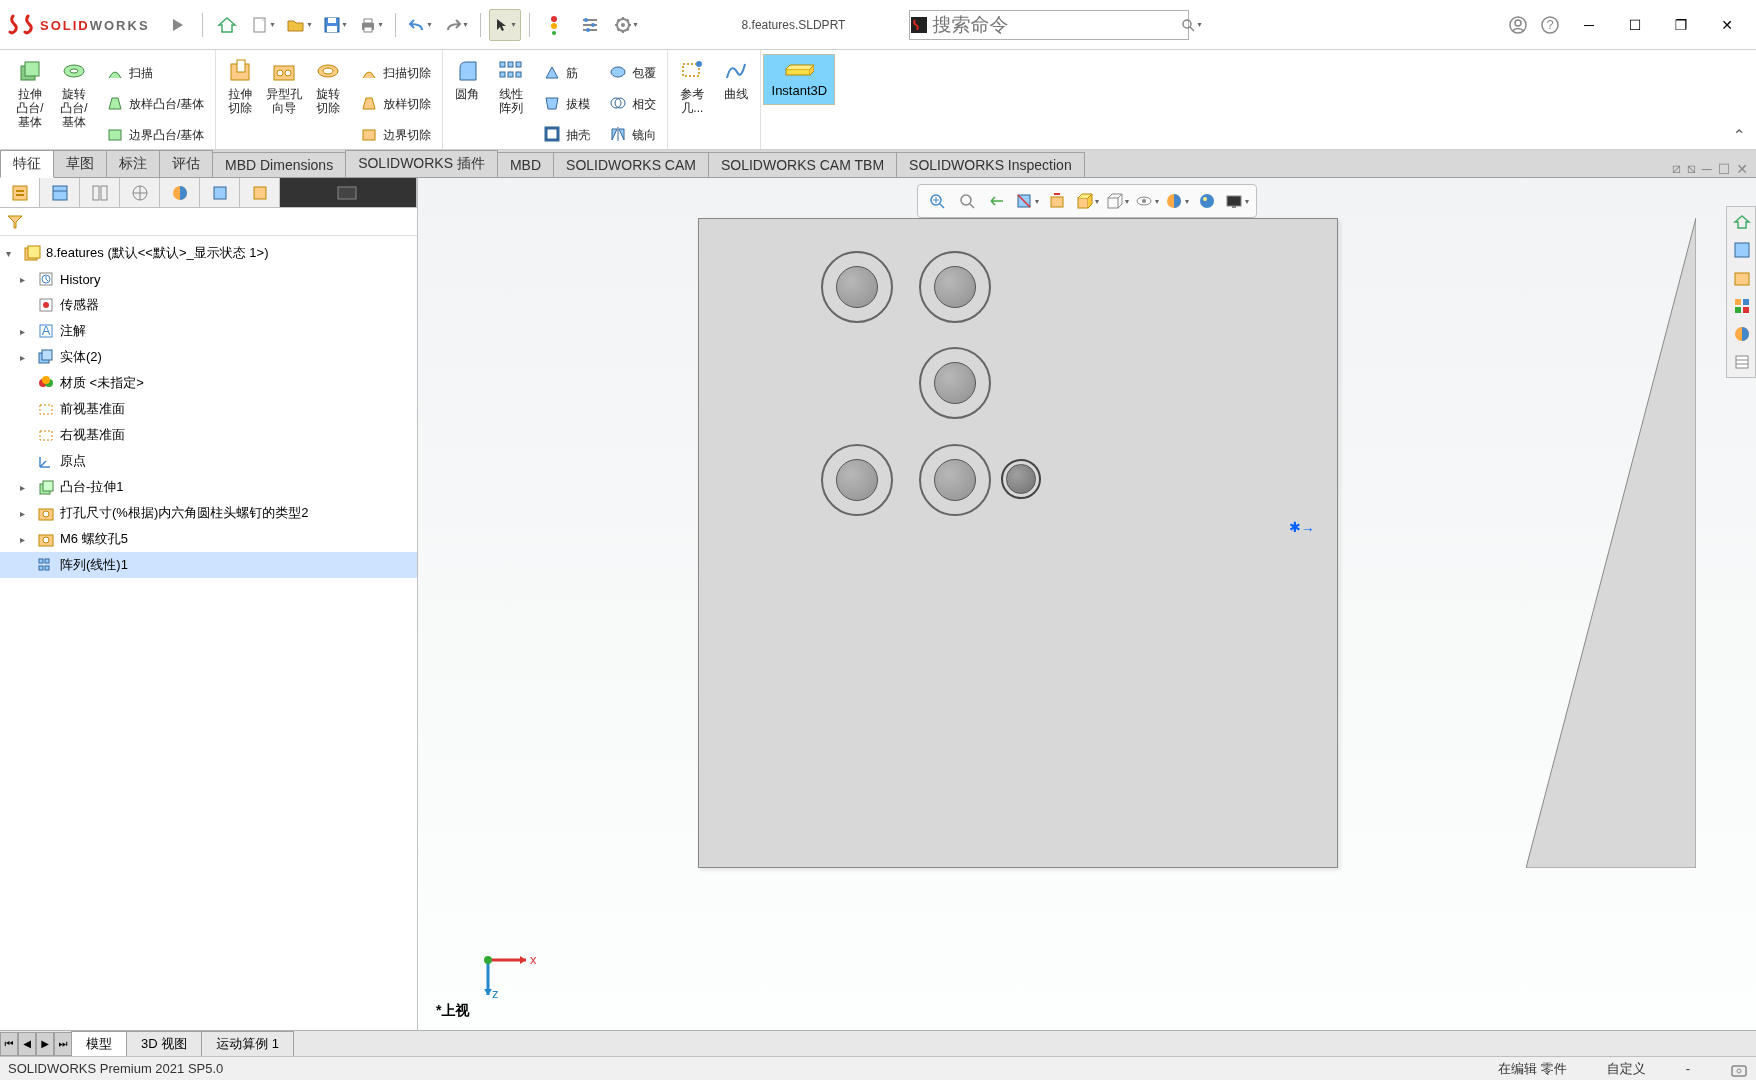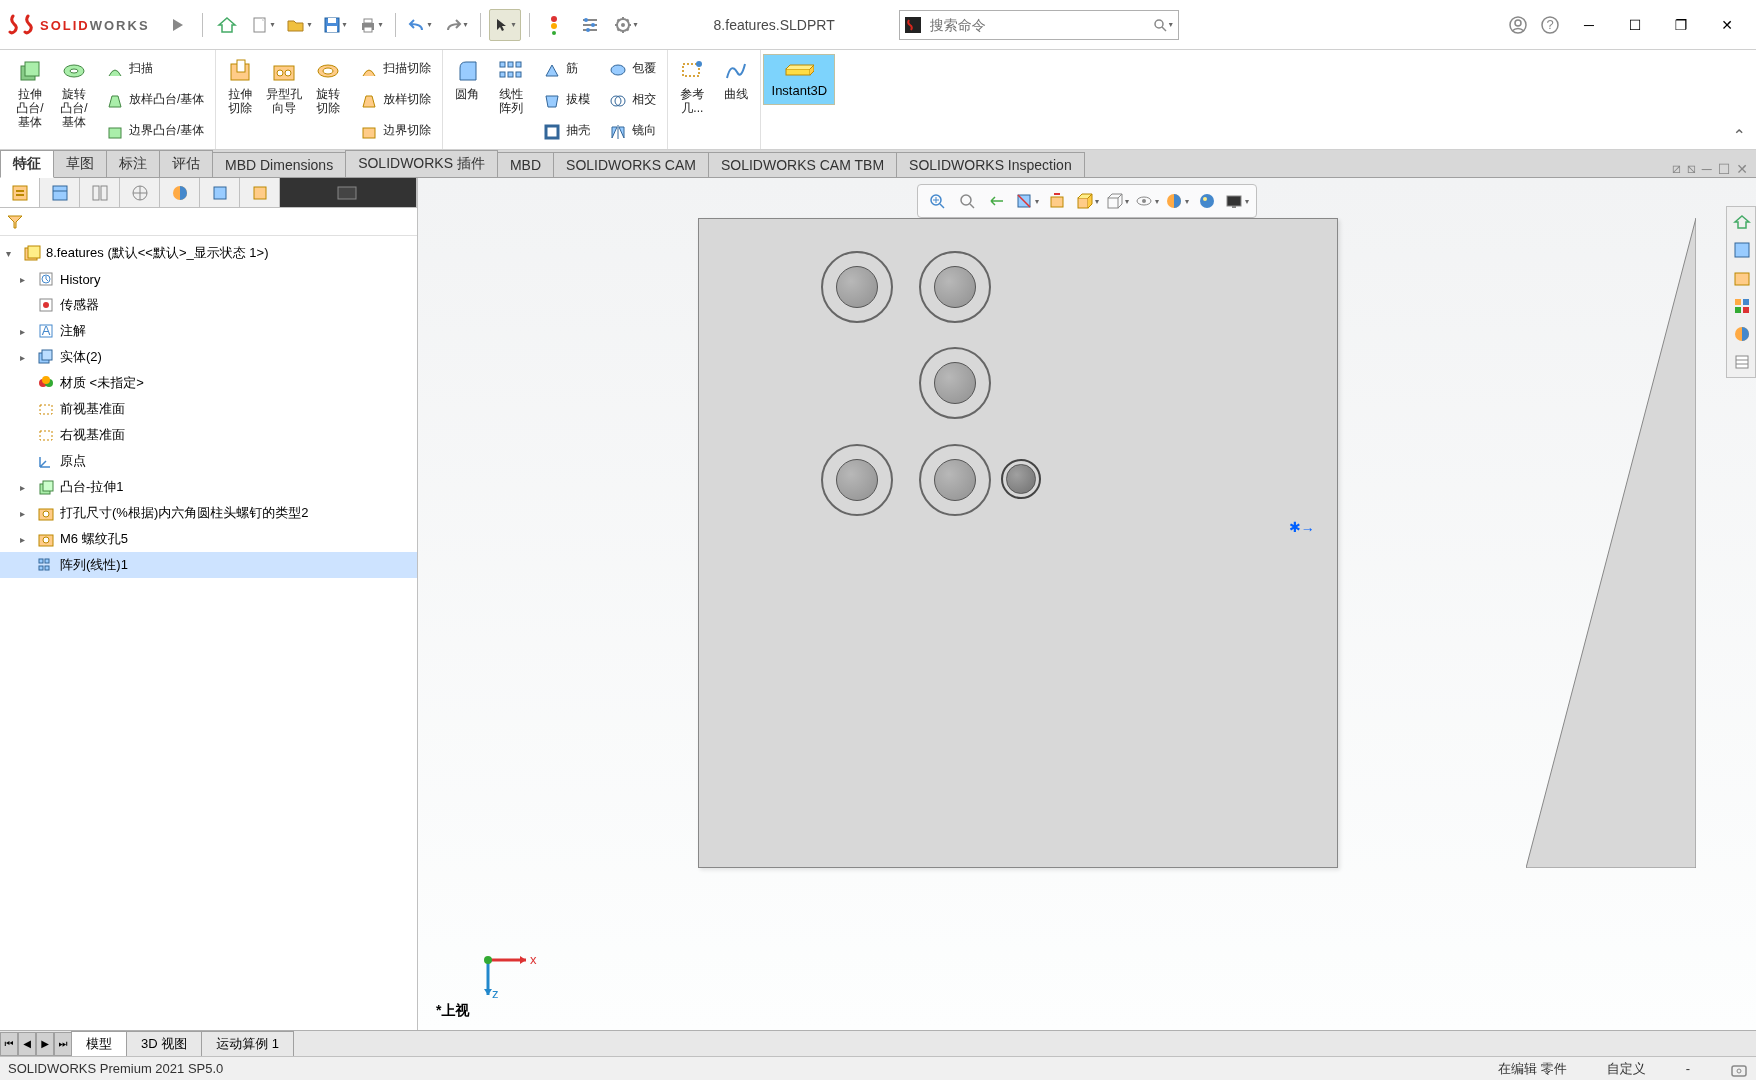--- a/index.html
+++ b/index.html
@@ -4,43 +4,43 @@
 <style>
 *{box-sizing:border-box;margin:0;padding:0;font-family:"Microsoft YaHei","Segoe UI",Arial,sans-serif;font-size:13px;user-select:none}
 body{background:#fff;width:1756px;height:1080px;overflow:hidden;display:flex;flex-direction:column}
 .titlebar{height:50px;background:#fff;border-bottom:1px solid #d0d0d0;display:flex;align-items:center;padding:16px 6px;gap:4px}
 .logo{display:flex;align-items:center;gap:4px;margin-right:8px}
 .logo-icon{width:30px;height:30px;display:flex;align-items:center;justify-content:center;color:#d9261c;font-size:22px;font-weight:bold;font-style:italic}
 .logo-text{font-weight:bold;color:#d9261c;font-size:15px;letter-spacing:2px}
 .logo-text .works{color:#6b6b6b}
 .tb-btn{width:32px;height:32px;display:flex;align-items:center;justify-content:center;border:1px solid transparent;border-radius:2px;cursor:pointer}
 .tb-sep{width:1px;height:24px;background:#c0c0c0;margin:0 4px}
-.doc-title{flex:0 0 auto;margin-left:68px;color:#4a4a4a;font-size:14px}
+.doc-title{flex:0 0 auto;margin-left:96px;color:#4a4a4a;font-size:12px}
 .search-box{display:flex;align-items:center;margin-left:60px;border:1px solid #b0b0b0;height:30px;width:280px;background:#fff}
 .search-box .sicon{width:26px;height:26px;display:flex;align-items:center;justify-content:center;color:#d9261c}
-.search-box input{border:none;outline:none;flex:1;font-size:14px;padding:2px 4px;color:#3b82f6}
+.search-box input{border:none;outline:none;flex:1;font-size:19px;padding:2px 4px;color:#3b82f6}
 .search-box .mag{width:30px;display:flex;align-items:center;justify-content:center;color:#666}
 .win-btns{margin-left:auto;display:flex;gap:0}
 .win-btn{width:46px;height:32px;display:flex;align-items:center;justify-content:center;font-size:14px;cursor:pointer}
 
 .ribbon{height:100px;background:#fff;border-bottom:1px solid #d0d0d0;display:flex;align-items:stretch;padding-left:6px;position:relative}
 .rgrp{display:flex;align-items:flex-start;padding:4px 2px;border-right:1px solid #e0e0e0}
 .rbtn-big{width:44px;display:flex;flex-direction:column;align-items:center;padding:2px;cursor:pointer;border:1px solid transparent}
 .rbtn-big .ricon{width:28px;height:28px;display:flex;align-items:center;justify-content:center}
 .rbtn-big .rlbl{font-size:12px;text-align:center;line-height:14px;margin-top:2px;color:#222}
 .rcol{display:flex;flex-direction:column;gap:1px;padding:2px}
-.rbtn-sm{display:flex;align-items:flex-start;gap:4px;padding:3px 6px;cursor:pointer;border:1px solid transparent;height:30px}
+.rbtn-sm{display:flex;align-items:flex-end;gap:4px;padding:3px 6px;cursor:pointer;border:1px solid transparent;height:30px}
 .rbtn-sm .ricon{width:20px;height:20px;display:flex;align-items:center;justify-content:center}
 .rbtn-sm .rlbl{font-size:12px;color:#222;white-space:nowrap}
 .rbtn-inst{background:#7dd3fc;border:1px solid #c0c0a0;width:72px;display:flex;flex-direction:column;align-items:center;padding:6px 10px}
 .ribbon-collapse{position:absolute;right:10px;bottom:4px;font-size:16px;color:#666;cursor:pointer}
 
 .tabbar{height:28px;background:#d8d8d8;display:flex;align-items:flex-end;border-bottom:1px solid #a0a0a0;position:relative}
 .tab{padding:4px 12px;background:#d8d8d8;border:1px solid #a0a0a0;border-bottom:none;margin-right:-1px;font-size:14px;cursor:pointer;color:#333}
-.tab.active{background:#fff;border-bottom:1px solid #fff;position:relative;top:1px;font-weight:700}
+.tab.active{background:#fff;border-bottom:1px solid #fff;position:relative;top:1px;font-weight:400}
 .tab-right{margin-left:auto;display:flex;gap:6px;padding-right:8px;align-items:center}
 .tab-right span{color:#888;font-size:14px;cursor:pointer}
 
 .main{flex:1;display:flex;overflow:hidden}
 .sidebar{width:418px;background:#fff;border-right:1px solid #c0c0c0;display:flex;flex-direction:column}
 .sb-tabs{height:30px;display:flex;border-bottom:1px solid #c0c0c0;background:#f0f0f0}
 .sb-tab{width:40px;display:flex;align-items:center;justify-content:center;border-right:1px solid #c0c0c0;cursor:pointer}
 .sb-tab.active{background:#fff}
 .sb-filter{height:28px;display:flex;align-items:center;padding:0 6px;border-bottom:1px solid #e0e0e0}
 .tree{flex:1;overflow:auto;padding:4px 0}

